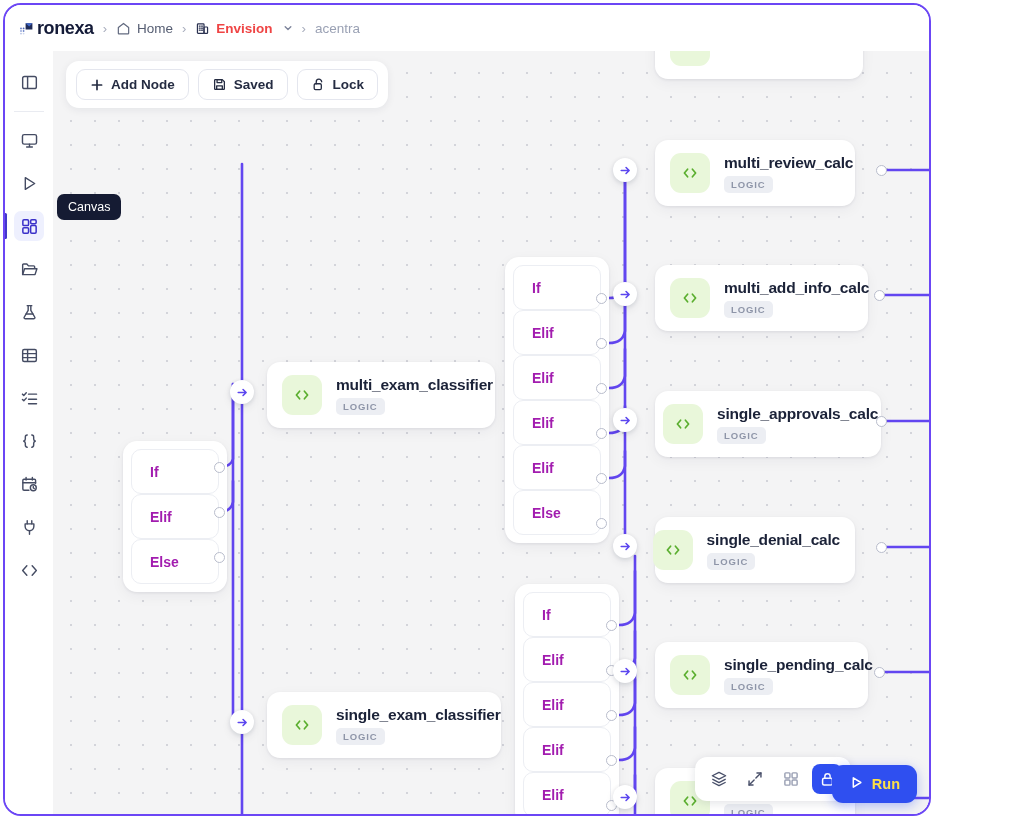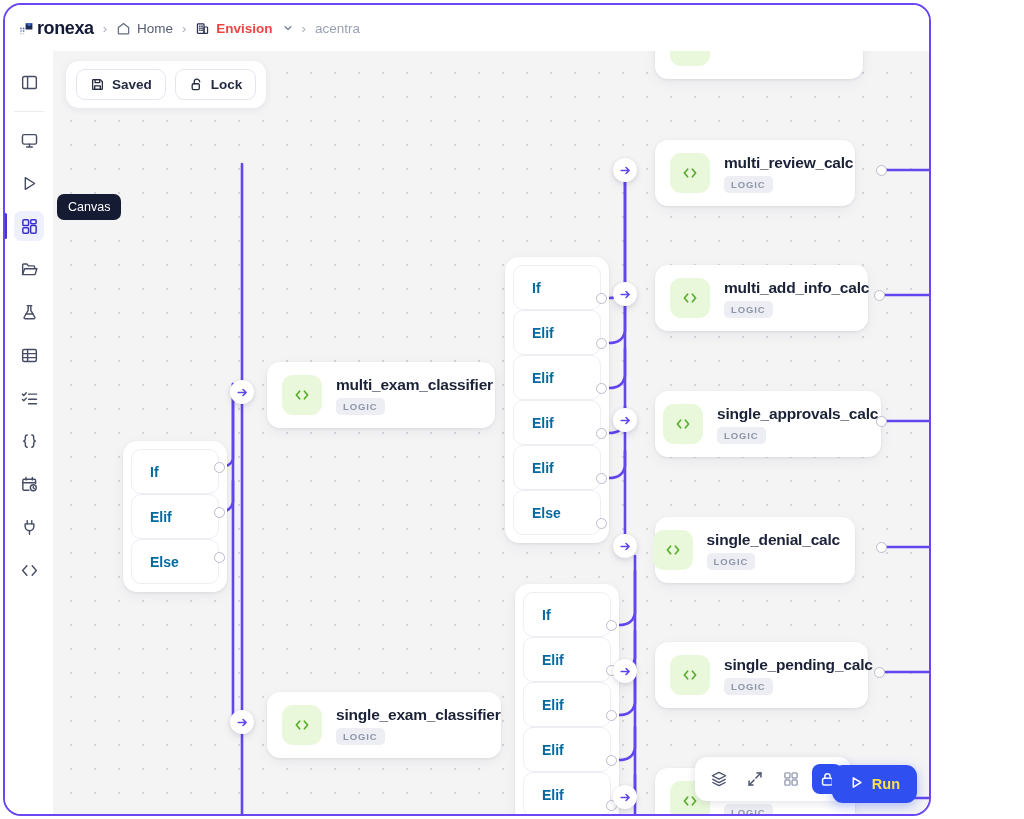--- a/index.html
+++ b/index.html
@@ -139,21 +139,21 @@
     position: absolute; background: #ffffff;
     border-radius: 14px; padding: 8px;
     box-shadow: 0 1px 3px rgba(20,25,50,.08), 0 4px 14px rgba(20,25,50,.05);
     z-index: 20;
   }
   .branch-row {
     width: 88px; height: 45px;
     border: 1px solid #eceef3; border-radius: 10px;
     display: flex; align-items: center;
     padding-left: 18px;
-    font-size: 14px; font-weight: 700; color: #0369a1;
+    font-size: 14px; font-weight: 700; color: #a21caf;
   }
   .branch-row + .branch-row { margin-top: 0px; }
 
   
   .port {
     position: absolute; width: 11px; height: 11px;
     background: #ffffff; border: 1.6px solid #b9bdcc;
     border-radius: 50%; z-index: 25;
   }
   .arrow-btn {
@@ -375,20 +375,28 @@
         <path d="M828 370 H880 q12 0 12 -12 V342 q0 -12 12 -12 H945"></path>
         <path d="M828 496 H880 q12 0 12 -12 V468 q0 -12 12 -12 H945"></path>
         <path d="M826 621 H878 q12 0 12 -12 V593 q0 -12 12 -12 H952"></path>
         <path d="M828 747 H880 q12 0 12 -12 V719 q0 -12 12 -12 H945"></path>
       </g>
     </svg>
 
     <div id="canvas-toolbar">
       <div class="tb-btn">
         <span>
+          <svg width="14" height="14" viewBox="0 0 14 14" fill="none" stroke="#252c42" stroke-width="1.7" stroke-linecap="round">
+              <path d="M7 2.4v9.2M2.4 7h9.2"></path>
+            </svg>
+        </span>
+        <span>Add Node</span>
+      </div>
+      <div class="tb-btn">
+        <span>
           <svg width="15" height="15" viewBox="0 0 16 16" fill="none" stroke="#252c42" stroke-width="1.4" stroke-linejoin="round">
             <path d="M2.8 3.6a.8.8 0 0 1 .8-.8h7.3l2.3 2.3v7.3a.8.8 0 0 1-.8.8H3.6a.8.8 0 0 1-.8-.8Z"></path>
             <path d="M5.4 2.8h5v3.1h-5zM5 9.4h6v3.8H5z"></path>
           </svg>
         </span>
         <span>Saved</span>
       </div>
       <div class="tb-btn">
         <span>
           <svg width="15" height="15" viewBox="0 0 16 16" fill="none" stroke="#252c42" stroke-width="1.4" stroke-linejoin="round">

